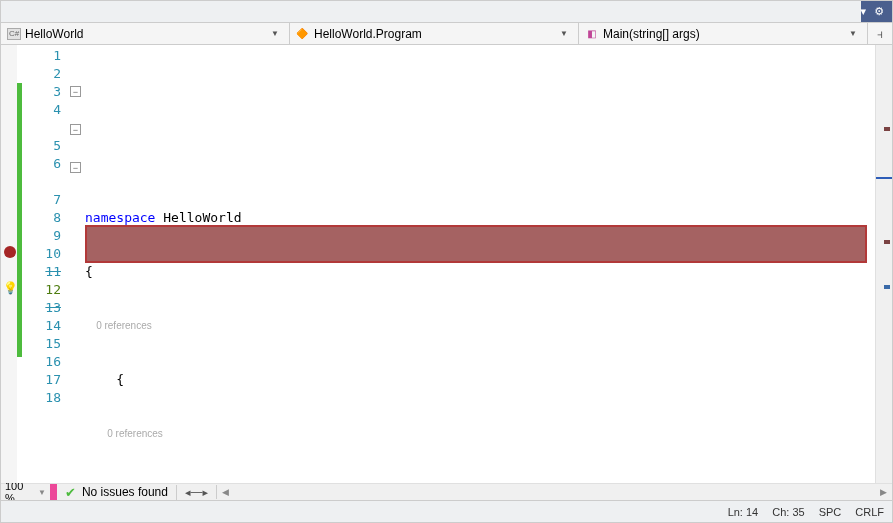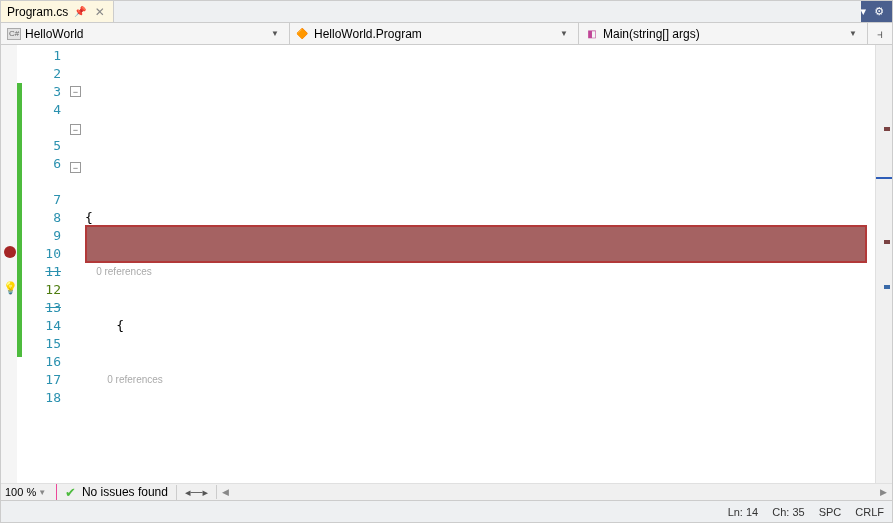--- a/index.html
+++ b/index.html
@@ -46,38 +46,33 @@
     
     .bulb { color: #ddbb33; position: absolute; left: 2px; top: 2px; font-size: 12px; }
     
     .scroll-track-v { width: 17px; background: #f0f0f0; border-left: 1px solid #e0e0e0; position: relative; }
     .annot { position: absolute; right: 2px; width: 6px; height: 4px; }
     .annot.br { background: #7a4242; }
     .annot.bl { background: #3a6aa8; }
     .blue-line { position: absolute; top: 132px; left: 0; right: 0; height: 2px; background: #2e5db8; }
     
     .scroll-h { height: 17px; background: #f0f0f0; border-top: 1px solid #e0e0e0; display: flex; align-items: center; }
-    .zoom-box { width: 56px; height: 17px; border-right: 1px solid #ec4899; display: flex; align-items: center; padding: 0 4px; gap: 2px; font-size: 11px; }
+    .zoom-box { width: 56px; height: 17px; border-right: 7px solid #ec4899; display: flex; align-items: center; padding: 0 4px; gap: 2px; font-size: 11px; }
     .hsb-track { flex: 1; position: relative; }
     .hsb-arrow { width: 17px; display: flex; align-items: center; justify-content: center; color: #888; font-size: 9px; }
     
     .status-bar { height: 22px; background: #eef0f2; border-top: 1px solid #ccc; display: flex; align-items: center; font-size: 11px; padding: 0 8px; gap: 14px; color: #333; }
     .check-icon { color: #4dbb3d; font-size: 13px; }
     .status-spacer { flex: 1; }
     .arrows { color: #555; font-size: 11px; }
   </style>
 </head>
 <body>
 
 <div class="tab-bar">
-  <div class="tab">
-    <span>Program.cs</span>
-    <span class="tab-pin">📌</span>
-    <span class="tab-close">✕</span>
-  </div>
   <div class="tab-spacer"></div>
   <div class="title-icons">
     <span>▾</span>
     <span>⚙</span>
   </div>
 </div>
 
 <div class="nav-bar">
   <div class="nav-item">
     <span class="nav-icon cs">C#</span>
@@ -136,20 +131,21 @@
     <div class="fold-mark">−</div>
     <div style="height:24px;"></div>
     <div class="fold-mark">−</div>
     <div style="height:24px;"></div>
     <div class="fold-mark">−</div>
   </div>
   <div class="code-area">
     <div class="bp-highlight" style="top:180px;"></div>
     <div class="line"></div>
     <div class="line"></div>
+    <div class="line"><span class="kw">namespace</span> <span>HelloWorld</span></div>
     <div class="line"><span>{</span></div>
     <div class="line ref-line">    <span>0 references</span></div>
     <div class="line">    <span>{</span></div>
     <div class="line ref-line">        <span>0 references</span></div>
     
     
     
     
     
     

